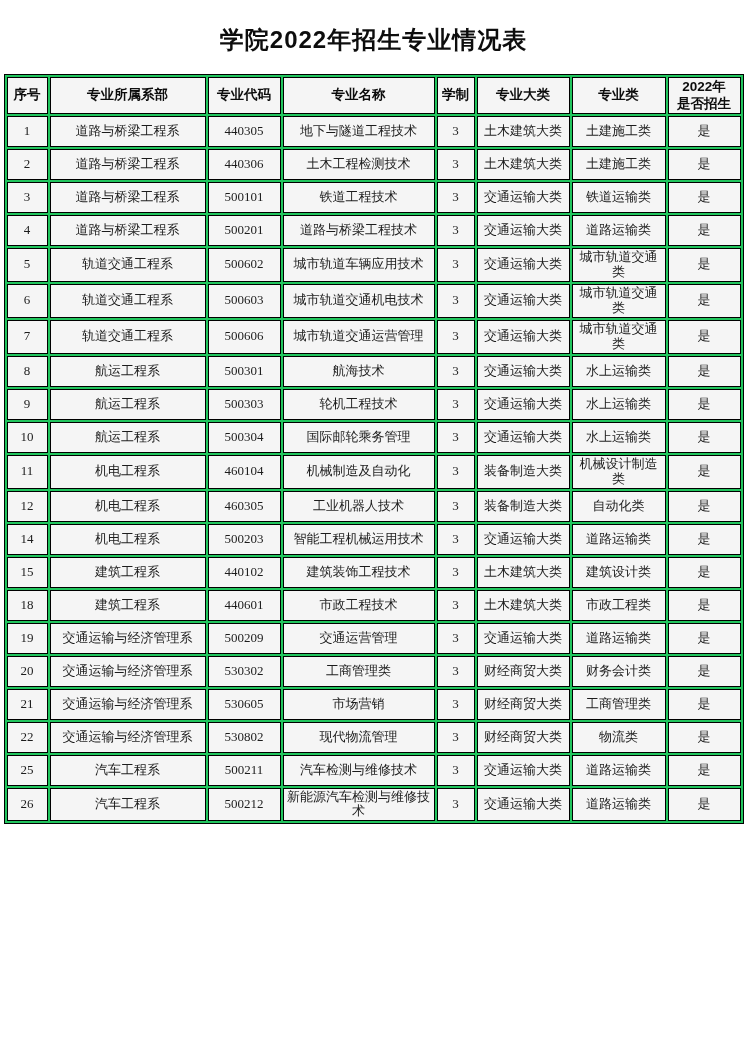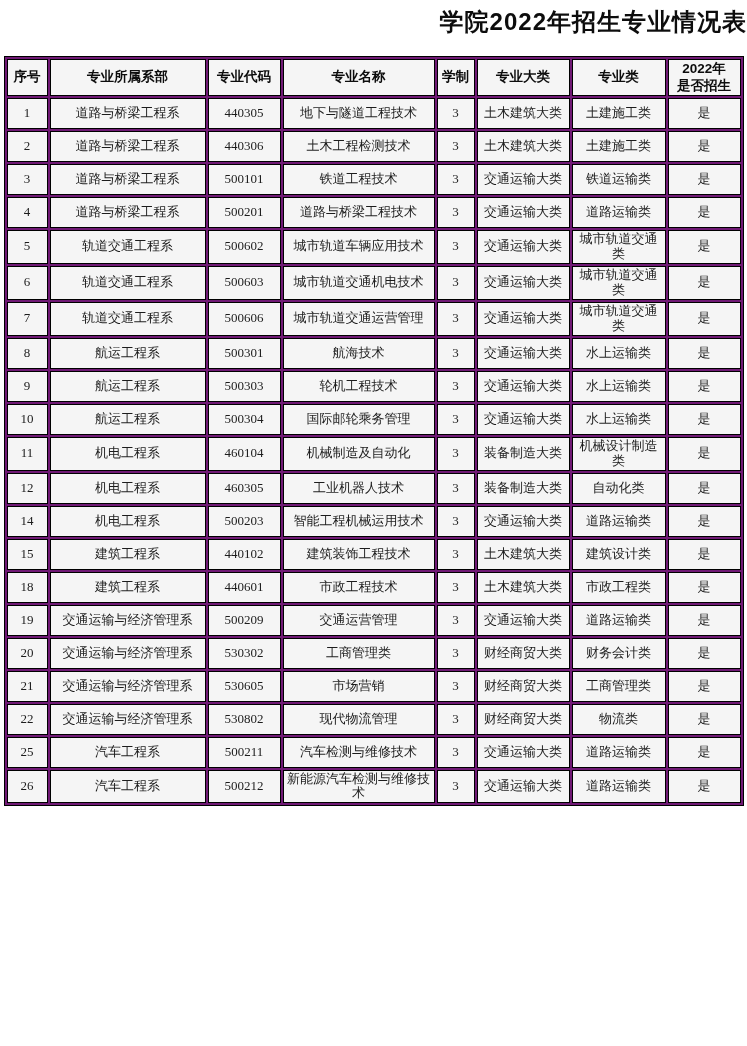--- a/index.html
+++ b/index.html
@@ -9,36 +9,36 @@
     background: #ffffff;
   }
   body {
     width: 747px;
     height: 1046px;
     font-family: "Liberation Serif", "DejaVu Serif", serif;
     color: #161616;
     overflow: hidden;
   }
   .page-title {
-    margin: 6px 0 0 0;
-    text-align: right;
+    margin: 24px 0 0 0;
+    text-align: center;
     font-size: 24px;
     font-weight: bold;
     letter-spacing: 1px;
     color: #0d0d0d;
     font-family: "Liberation Sans", "DejaVu Sans", sans-serif;
   }
   table.admissions-table {
     margin: 18px auto 0 auto;
     width: 720px;
     table-layout: fixed;
     border-collapse: separate;
     border-spacing: 2px;
     border: 1px solid #000;
-    background: #701a75;
+    background: #22c55e;
   }
   .admissions-table th,
   .admissions-table td {
     border: 1px solid #000;
     background: #f5f5f5;
     text-align: center;
     vertical-align: middle;
     padding: 1px 2px;
     overflow: hidden;
   }

